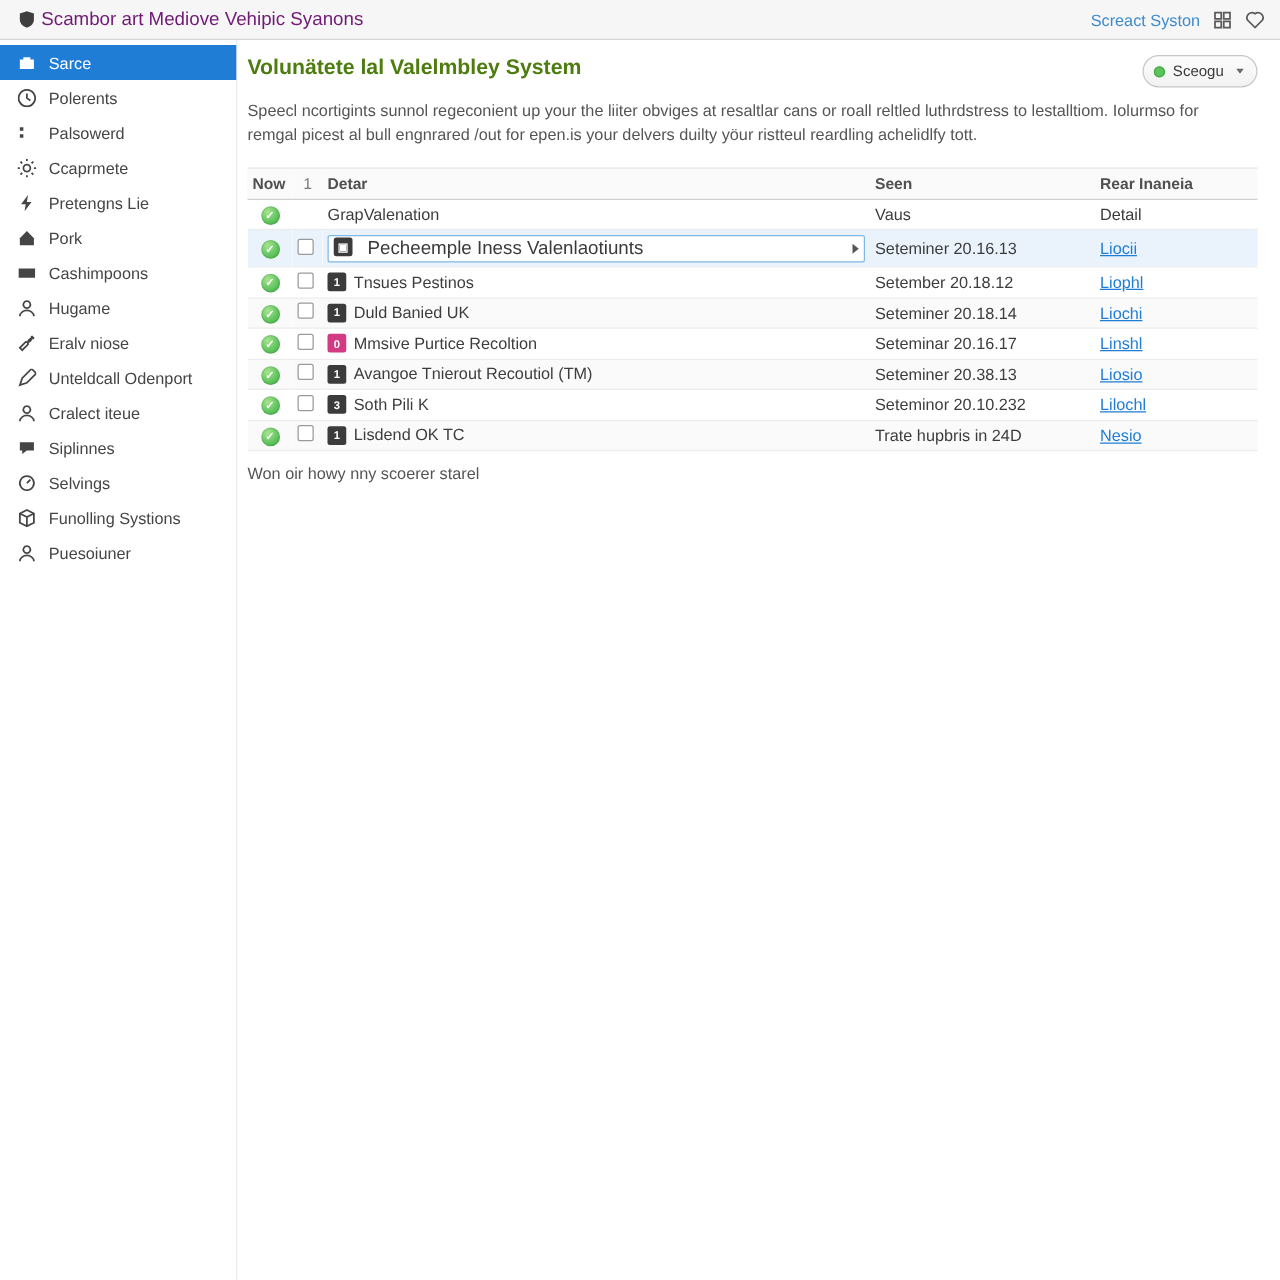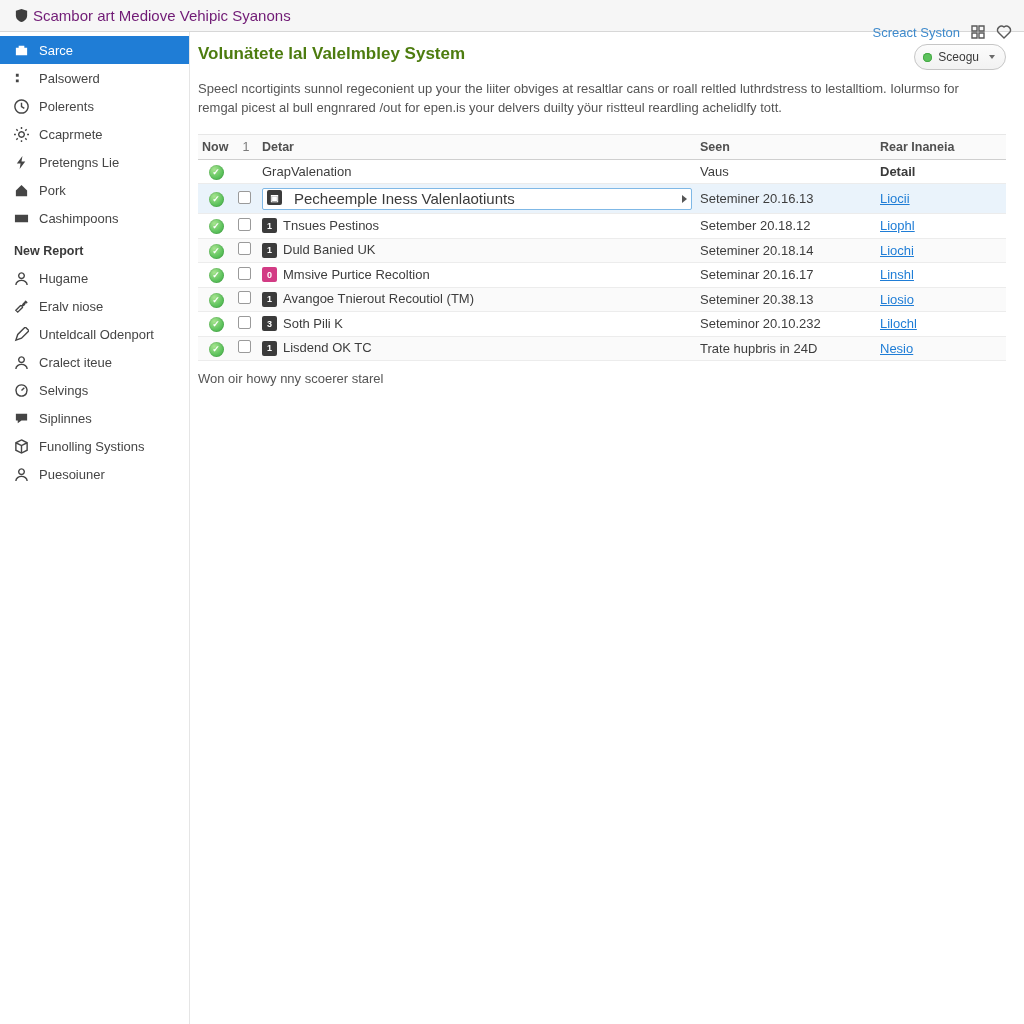--- a/index.html
+++ b/index.html
@@ -15,21 +15,21 @@
     position: relative;
     height: 32px;
     background: #f6f6f6;
     border-bottom: 1px solid #d7d7d7;
     display: flex; align-items: center;
     padding: 0 14px 0 14px;
   }
   .topbar-title { 
     font-size: 15px; color: #701a75; margin-left: 4px; font-weight: 400;
   }
-  .topbar-right { position: absolute; right: 12px; top: 16px; height: 32px;
+  .topbar-right { position: absolute; right: 12px; top: 0; height: 32px;
      display: flex; align-items: center; gap: 10px;}
   .topbar-link { color:#3e8acc; font-size:13px; cursor:pointer;}
   .topbar-icon { width:16px;height:16px; color:#5a5a5a; cursor:pointer;}
 
   
   .frame { display:flex; height: calc(1024px - 32px); justify-content: flex-end;}
   
   .sidebar { width: 190px; background:#fff; border-right:1px solid #e5e5e5;
     padding-top: 4px;}
   .side-item{
@@ -105,21 +105,21 @@
     width:13px;height:13px;border:1px solid #9a9a9a;border-radius:2px;
     background:#fff; display:inline-block; cursor:pointer;
   }
   .badge{
     width:15px;height:15px;border-radius:2px;background:#3b3b3b;color:#fff;
     font-size:9px;font-weight:700;display:inline-flex;align-items:center;
     justify-content:center; margin-right:6px; position:relative; top:-1px;
   }
   .badge.pink{ background:#d23b84;}
   .link{ color:#1f7dd6; text-decoration:underline; cursor:pointer;}
-  .no-link{ color:#3a3a3a; font-weight:700;}
+  .no-link{ color:#3a3a3a; font-weight:400;}
   .name-input{
     display:flex; align-items:center; gap:6px;
     border:1px solid #7fb8e6; border-radius:2px; height:22px;
     padding:0 4px; background:#fff;
   }
   .name-input .inner{ flex:1; font-size:15px; color:#3a3a3a;}
   .name-input .tri{
     width:0;height:0;border-top:4px solid transparent;border-bottom:4px solid transparent;
     border-left:5px solid #565656;
   }
@@ -163,36 +163,36 @@
       <span class="ic">
         <svg viewBox="0 0 16 16">
             <path d="M2 5h12v8H2zM5 5V3h6v2M2 9h12" fill="currentColor"></path>
           </svg>
       </span>
       <span>Sarce</span>
     </div>
     <div class="side-item">
       <span class="ic">
         <svg viewBox="0 0 16 16">
+            <path d="M8 1a7 7 0 1 0 .01 0zM8 4v4l3 2" fill="none" stroke="currentColor" stroke-width="1.5"></path>
+          </svg>
+      </span>
+      <span>Polerents</span>
+    </div>
+    <div class="side-item">
+      <span class="ic">
+        <svg viewBox="0 0 16 16">
             <path d="M2 3h3v3H2zM2 9h3v3H2zM7 4h7M7 10h7" fill="currentColor"></path>
           </svg>
       </span>
       <span>Palsowerd</span>
     </div>
     <div class="side-item">
       <span class="ic">
         <svg viewBox="0 0 16 16">
-            <path d="M8 1a7 7 0 1 0 .01 0zM8 4v4l3 2" fill="none" stroke="currentColor" stroke-width="1.5"></path>
-          </svg>
-      </span>
-      <span>Polerents</span>
-    </div>
-    <div class="side-item">
-      <span class="ic">
-        <svg viewBox="0 0 16 16">
             <path d="M8 5a3 3 0 1 0 .01 0zM8 0v2M8 14v2M0 8h2M14 8h2M2.5 2.5 4 4M12 12l1.5 1.5M13.5 2.5 12 4M4 12 2.5 13.5" fill="none" stroke="currentColor" stroke-width="1.5"></path>
           </svg>
       </span>
       <span>Ccaprmete</span>
     </div>
     <div class="side-item">
       <span class="ic">
         <svg viewBox="0 0 16 16">
             <path d="M9 1 3 9h4l-1 6 6-8H8z" fill="currentColor"></path>
           </svg>
@@ -208,21 +208,20 @@
       <span>Pork</span>
     </div>
     <div class="side-item">
       <span class="ic">
         <svg viewBox="0 0 16 16">
             <path d="M1 4h14v8H1zM1 7h14" fill="currentColor"></path>
           </svg>
       </span>
       <span>Cashimpoons</span>
     </div>
-      <div class="side-header">New Report</div>
     <div class="side-item">
       <span class="ic">
         <svg viewBox="0 0 16 16">
             <path d="M8 8a3 3 0 1 0-.01 0zM2 15c0-3 3-5 6-5s6 2 6 5" fill="none" stroke="currentColor" stroke-width="1.5"></path>
           </svg>
       </span>
       <span>Hugame</span>
     </div>
     <div class="side-item">
       <span class="ic">
@@ -244,32 +243,32 @@
       <span class="ic">
         <svg viewBox="0 0 16 16">
             <path d="M8 8a3 3 0 1 0-.01 0zM2 15c0-3 3-5 6-5s6 2 6 5" fill="none" stroke="currentColor" stroke-width="1.5"></path>
           </svg>
       </span>
       <span>Cralect iteue</span>
     </div>
     <div class="side-item">
       <span class="ic">
         <svg viewBox="0 0 16 16">
+            <path d="M2 3h12v7H8l-4 3v-3H2z" fill="currentColor"></path>
+          </svg>
+      </span>
+      <span>Siplinnes</span>
+    </div>
+    <div class="side-item">
+      <span class="ic">
+        <svg viewBox="0 0 16 16">
             <path d="M8 2a6 6 0 1 0 .01 0zM8 8 11 5" fill="none" stroke="currentColor" stroke-width="1.5"></path>
           </svg>
       </span>
       <span>Selvings</span>
-    </div>
-    <div class="side-item">
-      <span class="ic">
-        <svg viewBox="0 0 16 16">
-            <path d="M2 3h12v7H8l-4 3v-3H2z" fill="currentColor"></path>
-          </svg>
-      </span>
-      <span>Siplinnes</span>
     </div>
     <div class="side-item">
       <span class="ic">
         <svg viewBox="0 0 16 16">
             <path d="M8 1 14 4v8l-6 3-6-3V4zM2 4l6 3 6-3M8 7v8" fill="none" stroke="currentColor" stroke-width="1.5"></path>
           </svg>
       </span>
       <span>Funolling Systions</span>
     </div>
     <div class="side-item">

